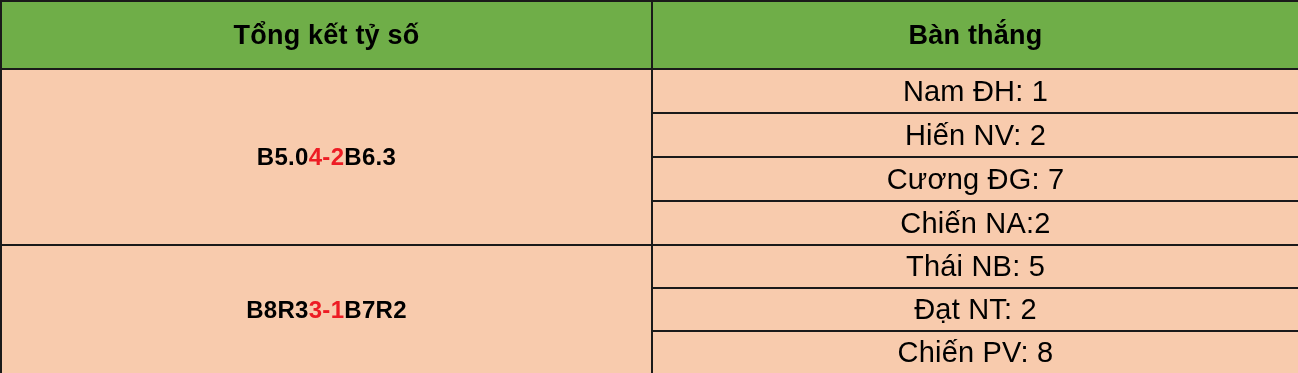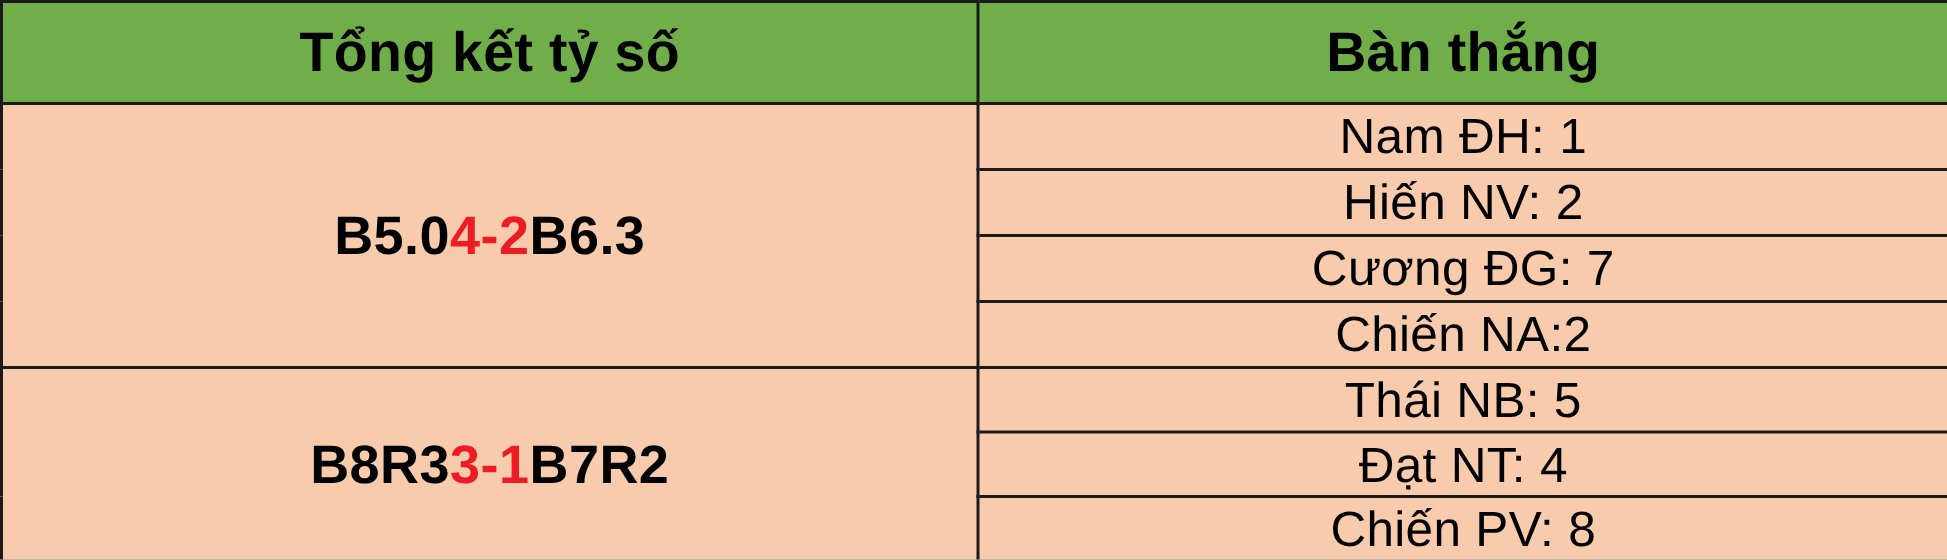--- a/index.html
+++ b/index.html
@@ -28,36 +28,36 @@
     margin: 0;
     text-align: center;
     vertical-align: middle;
     color: #000000;
   }
 
   
   .header-cell {
     background: #6FAE48;
     height: 66px;
-    font-size: 37px;
+    font-size: 27px;
     font-weight: bold;
     letter-spacing: 0.2px;
   }
 
   
   .score-cell {
     background: #F8CBAD;
-    font-size: 36px;
+    font-size: 24px;
     font-weight: bold;
     letter-spacing: 0.3px;
   }
 
   .scorer-cell {
     background: #F8CBAD;
-    font-size: 33px;
+    font-size: 29px;
     font-weight: normal;
     letter-spacing: 0.2px;
   }
 
   .score-red {
     color: #ED1C24;
     font-weight: bold;
   }
 
   .score-black {
@@ -117,20 +117,20 @@
 
     <tr class="scorer-row-g2">
       <td class="score-cell" rowspan="3">
         <span class="score-line">
           <span class="score-black">B8R3</span><span class="gap"></span><span class="score-red">3</span><span class="gap"></span><span class="score-red">-</span><span class="gap"></span><span class="score-red">1</span><span class="gap"></span><span class="score-black">B7R2</span>
         </span>
       </td>
       <td class="scorer-cell">Thái NB: 5</td>
     </tr>
     <tr class="scorer-row-g2">
-      <td class="scorer-cell">Đạt NT: 4</td>
+      <td class="scorer-cell">Đạt NT: 2</td>
     </tr>
     <tr class="scorer-row-g2">
       <td class="scorer-cell">Chiến PV: 8</td>
     </tr>
 
   </tbody>
 </table>
 
 </body></html>

